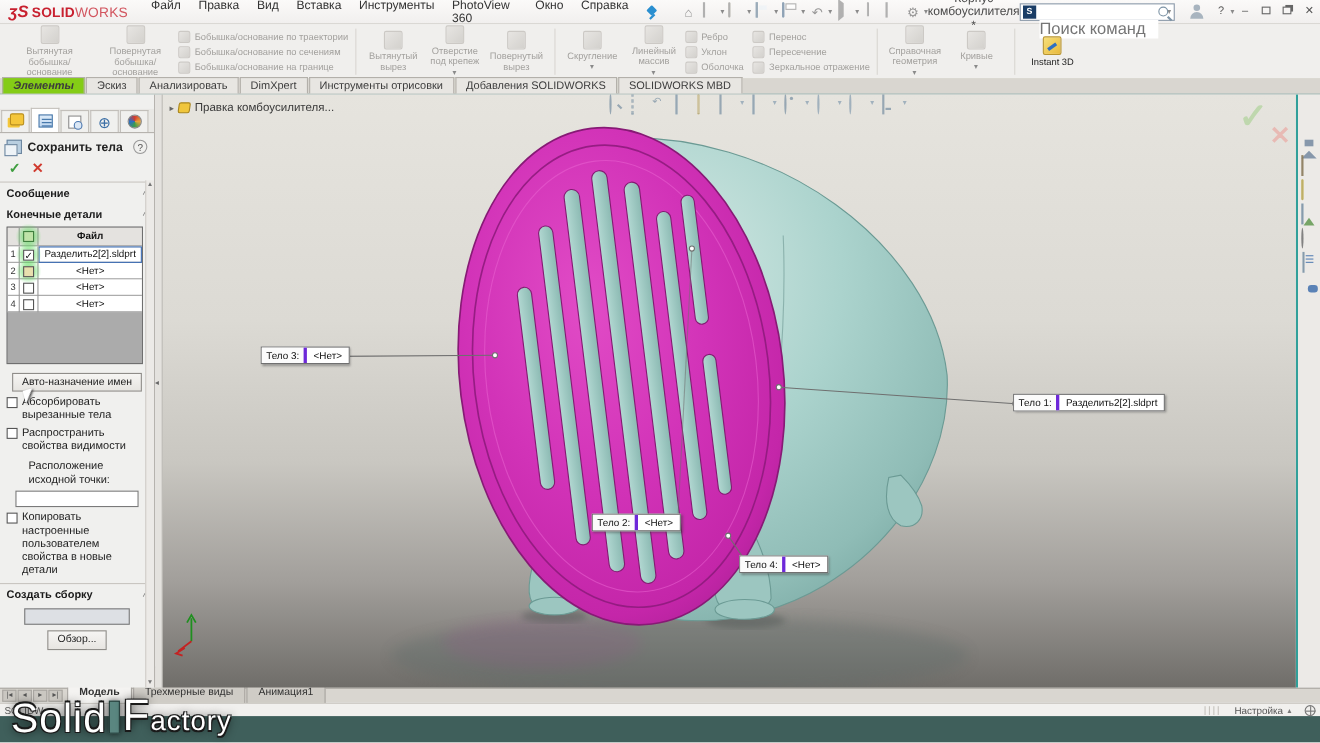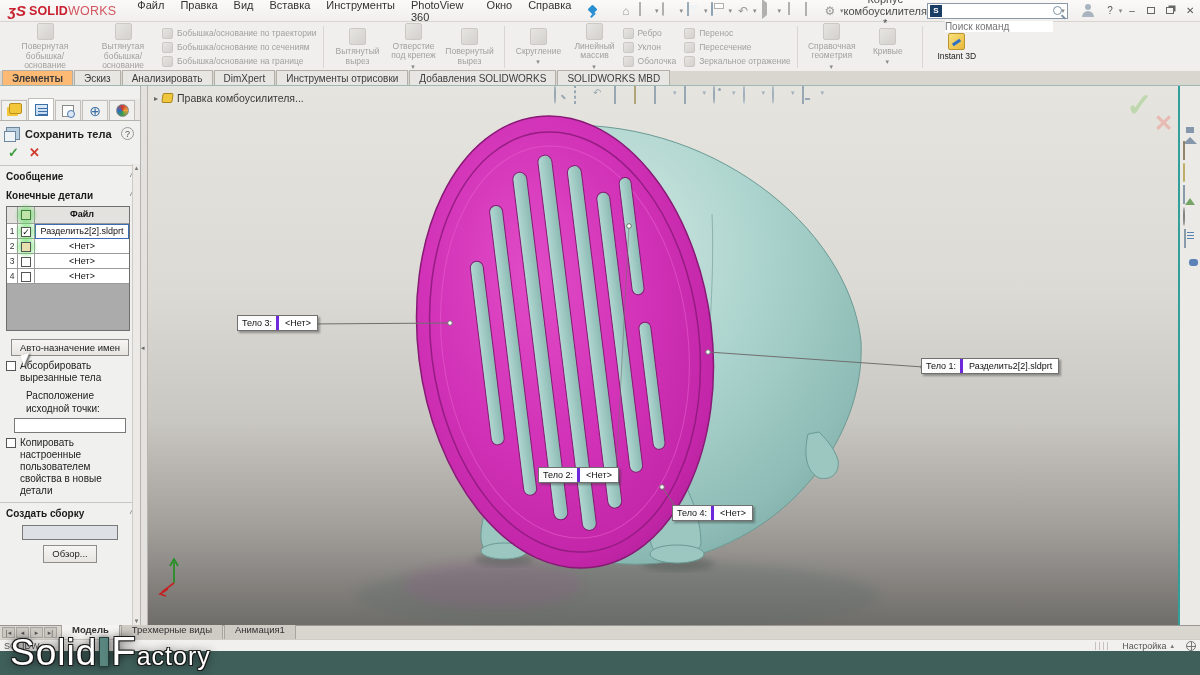--- a/index.html
+++ b/index.html
@@ -25,21 +25,21 @@
   .i-save:before { content:""; position:absolute; left:4px; top:2px; width:7px; height:4px; background:#eef3f7; }
   .i-print { width:14px; height:9px; background:#8fa8c0; border:1px solid #6d87a0; margin:4px 1px 0; border-radius:1px; }
   .i-print:before { content:""; position:absolute; left:4px; top:0px; width:8px; height:4px; background:#fff; border:1px solid #9a9a9a; }
   .i-ptr { width:0; height:0; border-left:5px solid #9a9a9a; border-top:4px solid transparent; border-bottom:4px solid transparent; margin:4px 3px; transform:rotate(20deg); }
   .i-clip { width:7px; height:13px; border:1.5px solid #9a9a9a; border-radius:4px 4px 0 0; border-bottom:none; margin:1px 4px; }
   .i-cols { width:13px; height:12px; border:1px solid #9a9a9a; background:linear-gradient(90deg,#fff 45%,#bcd2e8 45%); margin:2px; }
   .dd { font-size:7px; color:#8a8a8a; margin-left:-1px; }
   #doc-title { flex:1; text-align:center; color:#4a4a4a; font-size:11px; }
   #searchbox { display:flex; align-items:center; background:#fff; border:1px solid #8a98a8; width:145px; height:16px; margin-right:6px; padding:0 2px; }
   #searchbox .sw-badge { width:12px; height:12px; background:#1a3d66; color:#fff; font-size:8px; font-weight:bold; text-align:center; line-height:12px; margin-right:3px; }
-  #searchbox input { border:none; outline:none; flex:1; font-size:10px; width:80px; font-family:"Liberation Sans",sans-serif;margin-top:32px; }
+  #searchbox input { border:none; outline:none; flex:1; font-size:15px; width:80px; font-family:"Liberation Sans",sans-serif;margin-top:32px; }
   .mag { width:9px; height:9px; border:1.5px solid #7d93a5; border-radius:50%; position:relative; flex:none; }
   .mag:after { content:""; position:absolute; width:5px; height:1.5px; background:#7d93a5; transform:rotate(45deg); left:7px; top:9px; }
   .user-ic { width:13px; height:13px; position:relative; margin:0 7px; }
   .user-ic:before { content:""; position:absolute; left:4px; top:0; width:6px; height:6px; border-radius:50%; background:#a8b4bf; }
   .user-ic:after { content:""; position:absolute; left:1px; top:7px; width:12px; height:6px; border-radius:6px 6px 0 0; background:#a8b4bf; }
   .winbtn { width:18px; height:14px; text-align:center; line-height:13px; font-size:10px; color:#555; margin:0 1px; }
   .wb-box { display:inline-block; width:8px; height:7px; border:1px solid #666; }
   .wb-box2 { display:inline-block; width:8px; height:7px; border:1px solid #666; box-shadow:2px -2px 0 -0.5px #666; margin-right:2px; }
 
   
@@ -52,21 +52,21 @@
   .smallitem { display:flex; align-items:center; gap:4px; font-size:8.5px; color:#a3a19e; white-space:nowrap; }
   .ric { width:17px; height:17px; background:linear-gradient(135deg,#e7e5e2,#d3d1cd); border:1px solid #ccc9c5; border-radius:2px; flex:none; }
   .ric.s { width:11px; height:11px; }
   .ric.on { background:linear-gradient(135deg,#f7e07a,#e8b93c); border-color:#b9952f; position:relative; }
   .ric.on:before { content:""; position:absolute; left:3px; top:7px; width:9px; height:3px; background:#2d6fc2; transform:rotate(-35deg); }
   .bigbtn.enabled { color:#222; }
 
   
   #tabstrip { height:15px; background:#d9d6d0; display:flex; align-items:flex-end; padding-left:2px; border-bottom:1px solid #9fb8b6; }
   .rtab { font-size:10px; color:#3c3c3c; padding:1px 9px; border:1px solid #b3b0aa; border-bottom:none; background:#e8e6e2; margin-right:1px; height:15px; line-height:13px; }
-  .rtab.active { background:#fdba74; font-weight:bold; }
+  .rtab.active { background:#84cc16; font-weight:bold;font-style:italic; }
 
   
   #main { display:flex; height:539px; }
 
   
   #pm { width:141px; background:#f0f0ee; border-right:1px solid #b6b3ae; position:relative; font-size:10px; color:#222; }
   #pm-tabs { display:flex; height:22px; border-bottom:1px solid #b6b3ae; background:#e9e8e5; align-items:flex-end; padding:0 1px; margin-top:13px; }
   .pmtab { width:26px; height:20px; display:flex; align-items:center; justify-content:center; border:1px solid #c2bfba; border-bottom:none; background:#f0f0ee; margin-right:1px; }
   .pmtab.active { background:#fff; height:22px; }
   .ic-feat { width:13px; height:11px; background:#f4c63a; border:1px solid #b98f1e; border-radius:2px; box-shadow:-3px 3px 0 -1px #f4c63a; margin:-2px 0 2px 3px; }
@@ -229,25 +229,25 @@
   <span class="winbtn">–</span>
   <span class="winbtn"><span class="wb-box"></span></span>
   <span class="winbtn"><span class="wb-box2"></span></span>
   <span class="winbtn">✕</span>
 </div>
 
 <div id="ribbon">
   <div class="rgroup">
     <div class="bigbtn">
         <span class="ric"></span>
+        <span>Вытянутая бобышка/основание</span>
+      </div>
+    <div class="bigbtn">
+        <span class="ric"></span>
         <span>Повернутая бобышка/основание</span>
-      </div>
-    <div class="bigbtn">
-        <span class="ric"></span>
-        <span>Вытянутая бобышка/основание</span>
       </div>
     <div class="smallstack">
       <div class="smallitem">
           <span class="ric s"></span>
           <span>Бобышка/основание по траектории</span>
         </div>
       <div class="smallitem">
           <span class="ric s"></span>
           <span>Бобышка/основание по сечениям</span>
         </div>
@@ -419,20 +419,24 @@
           </span>
         <span class="tfile">&lt;Нет&gt;</span>
       </div>
       <div class="tfiller"></div>
     </div>
     <div class="cursor-arrow"></div>
     <button class="pmbtn">Авто-назначение имен</button>
     <div class="cbrow">
         <span class="cbx"></span>
         <span>Абсорбировать вырезанные тела</span>
+      </div>
+    <div class="cbrow">
+        <span class="cbx"></span>
+        <span>Распространить свойства видимости</span>
       </div>
     <div class="lbl-ind">Расположение исходной точки:</div>
     <span class="txt"></span>
     <div class="cbrow">
         <span class="cbx"></span>
         <span>Копировать настроенные пользователем свойства в новые детали</span>
       </div>
     <div class="sect divtop">
         <span>Создать сборку</span>
         <span class="chev">^</span>

